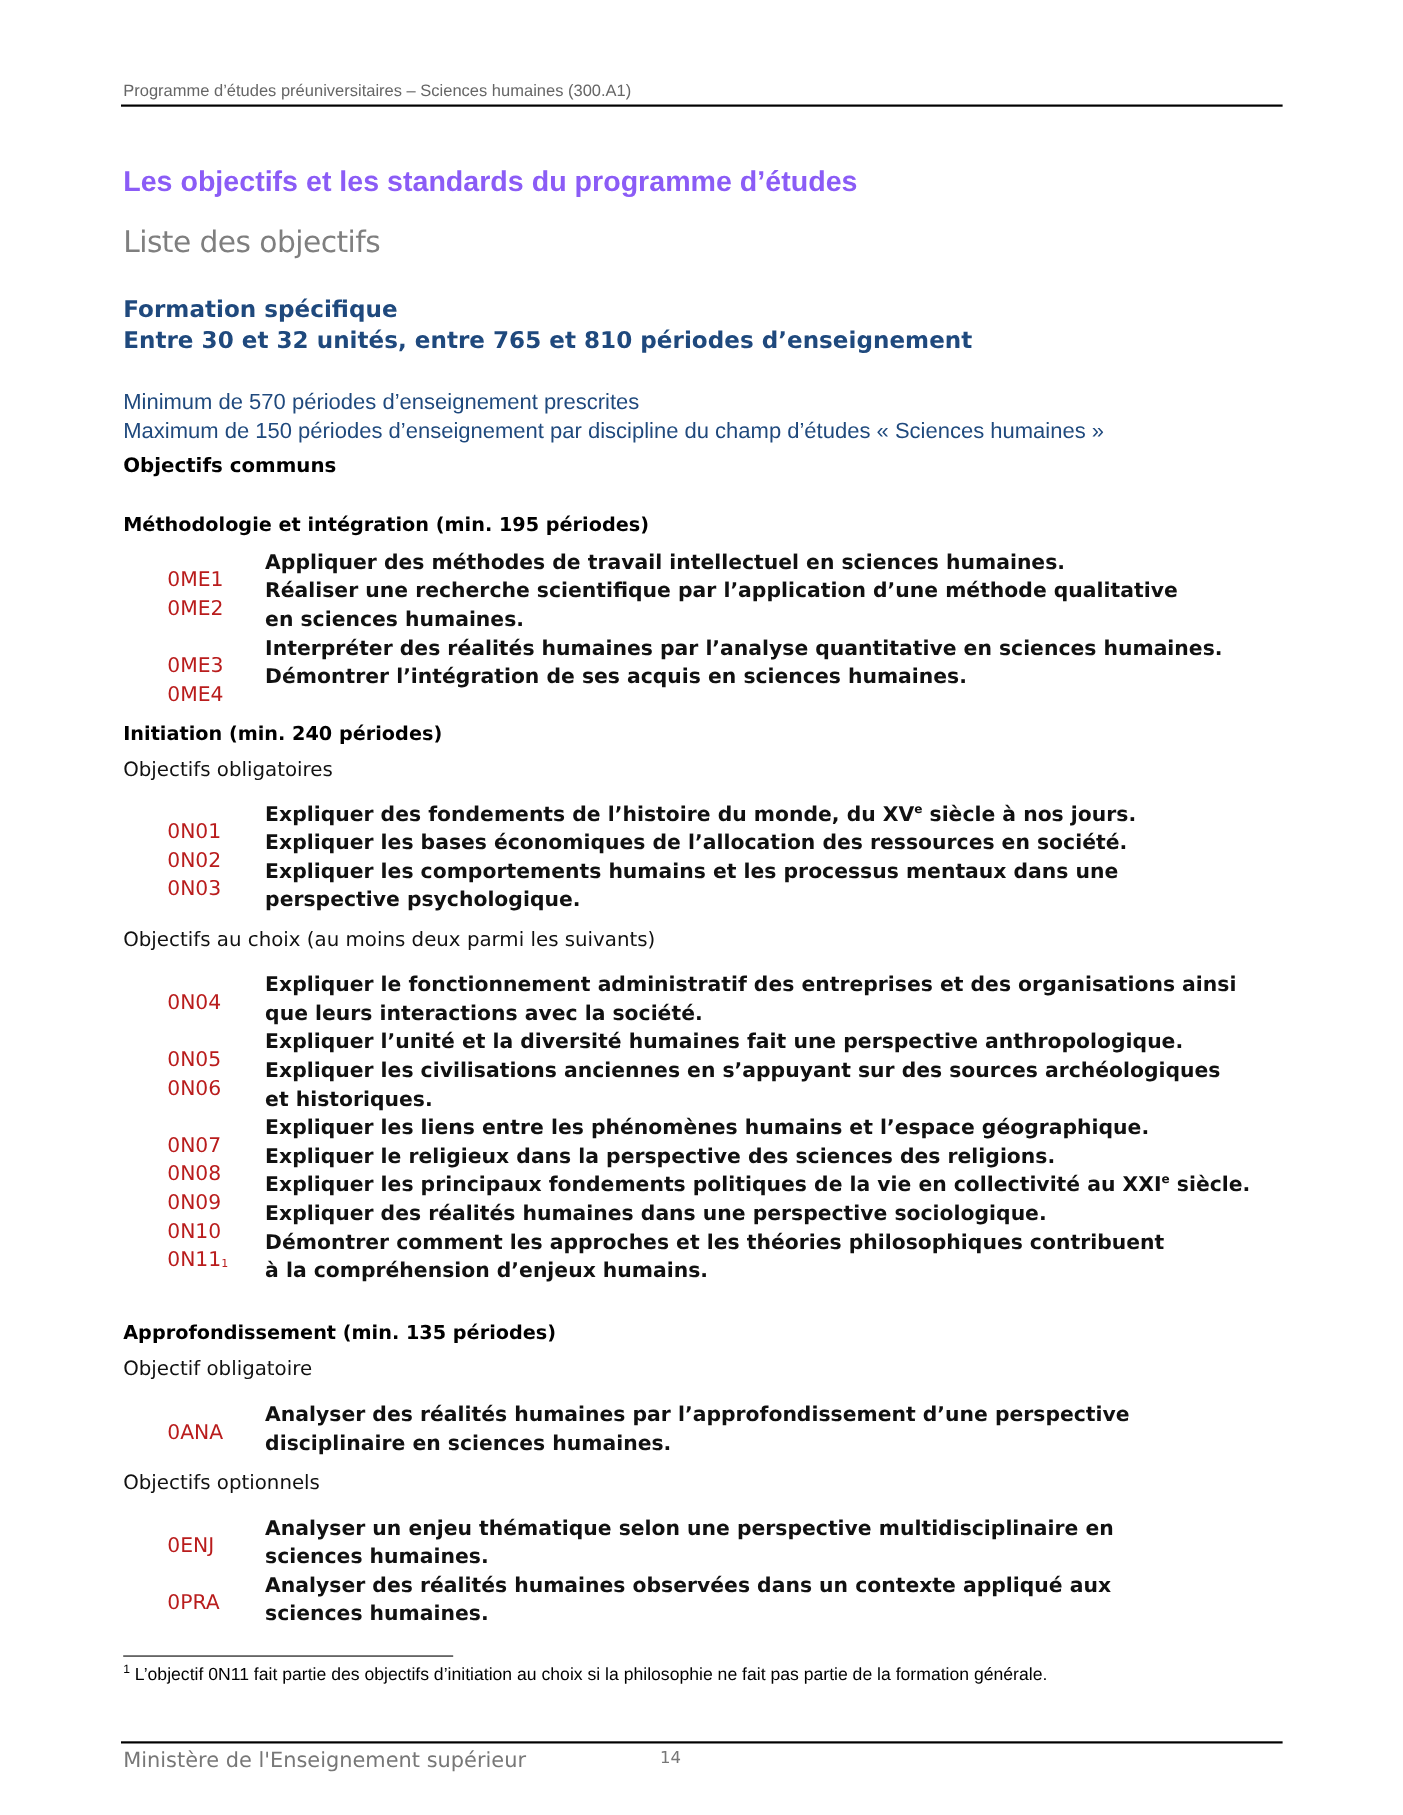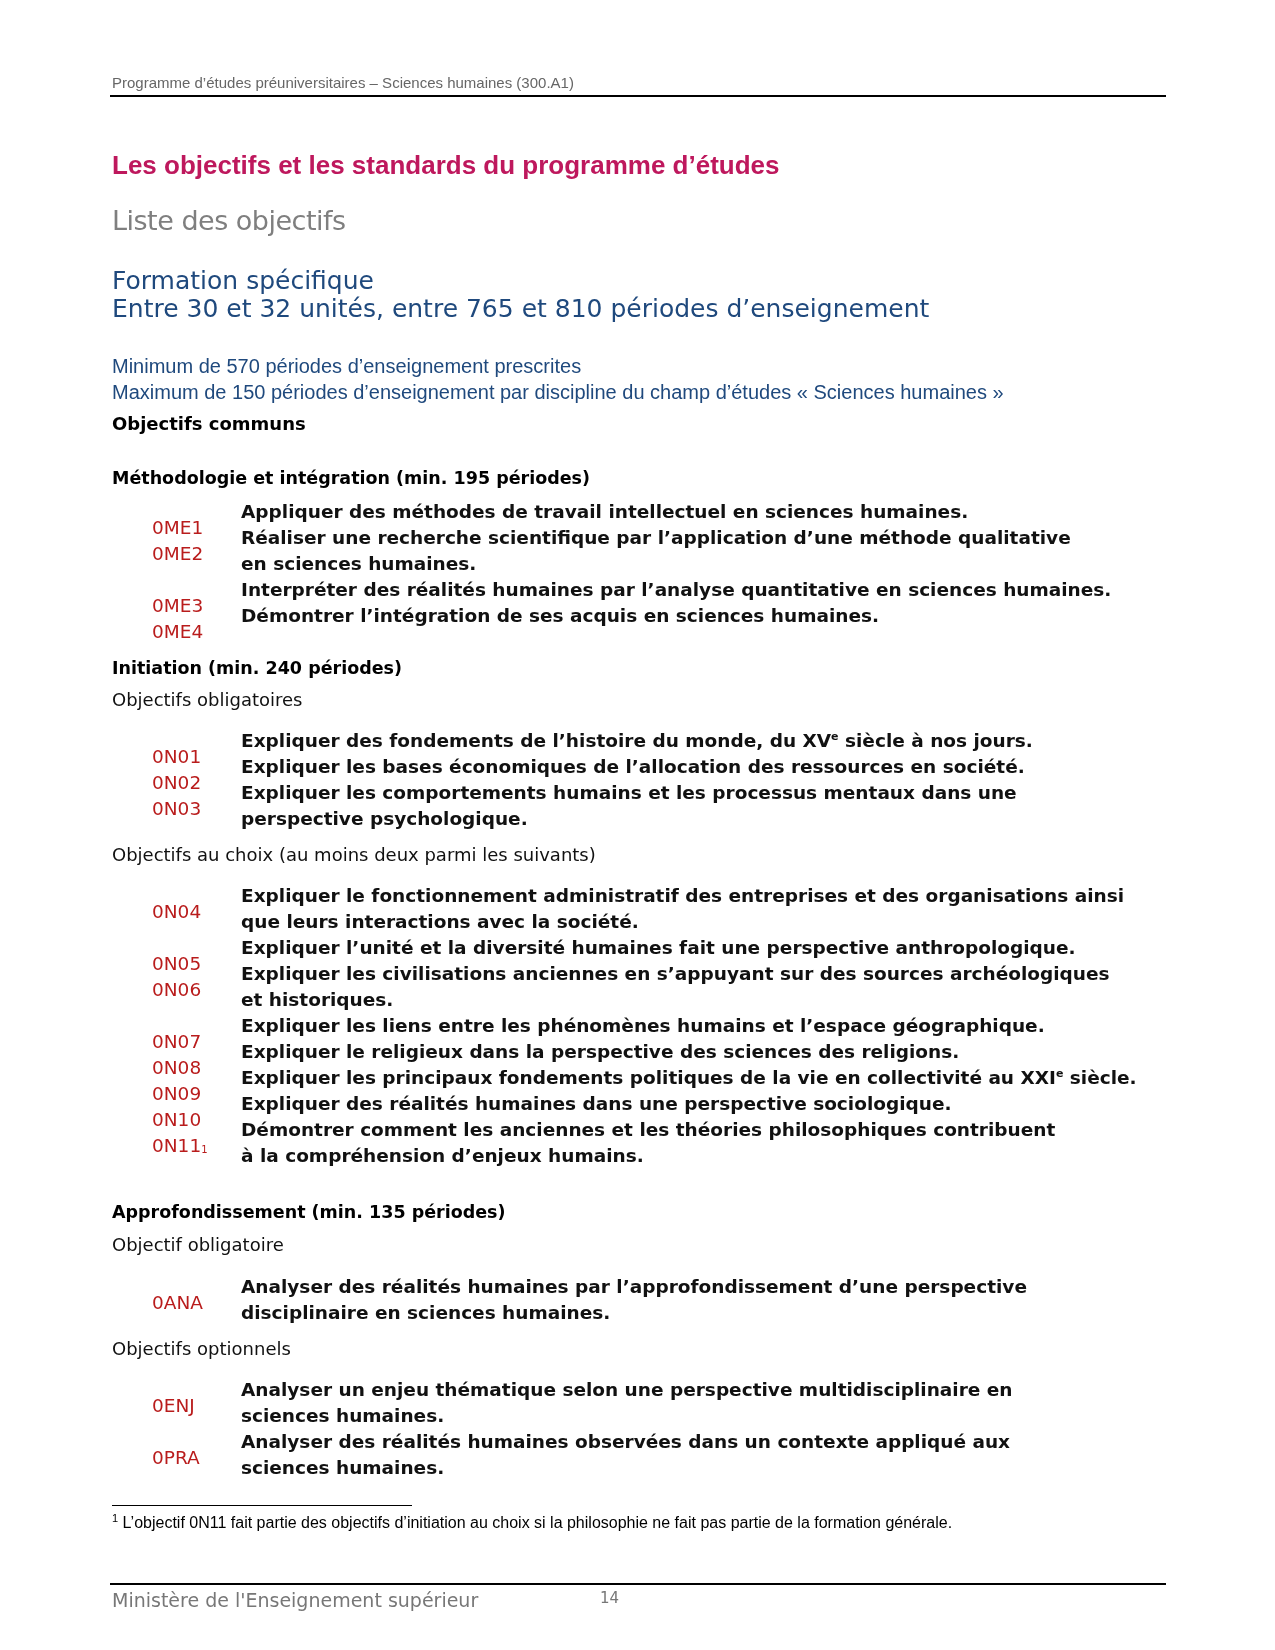--- a/index.html
+++ b/index.html
@@ -7,25 +7,25 @@
     width: 1275px; height: 1650px; position: relative; overflow: hidden;
     font-family: "DejaVu Sans", sans-serif; color: #111;
   }
   .abs { position: absolute; left: 112px; white-space: nowrap; }
   .running-header {
     top: 74px; font-family: "Liberation Sans", sans-serif; font-size: 15px; color: #666;
   }
   .hr-top { position: absolute; left: 110px; top: 95px; width: 1056px; height: 2px; background: #000; }
   .main-title {
     top: 150px; font-family: "Liberation Sans", sans-serif; font-weight: bold;
-    font-size: 26px; color: #be185d;
+    font-size: 26px; color: #8b5cf6;
   }
   .sub-title { top: 205px; font-size: 27px; color: #7f7f7f; letter-spacing: -0.5px; }
   .formation {
-    top: 267px; font-size: 25px; font-weight: normal; color: #1f497d; line-height: 28px;
+    top: 267px; font-size: 21px; font-weight: bold; color: #1f497d; line-height: 28px;
   }
   .limits {
     top: 353px; font-family: "Liberation Sans", sans-serif; font-size: 20px; color: #1f497d; line-height: 26px;
   }
   .h-common { top: 413px; font-size: 18px; font-weight: bold; color: #000; }
   .h-group { font-size: 17.5px; font-weight: bold; color: #000; }
   .h-sub { font-size: 18px; color: #111; }
   .obj-row { position: absolute; left: 124px; width: 1050px; font-size: 18.5px; line-height: 26px; }
   .obj-code { position: absolute; left: 0; top: 16px; width: 110px; color: #b91c1c; margin-left: 28px; }
   .obj-code sup { font-size: 10px; vertical-align: top; position: relative; top: 4px; }
@@ -119,21 +119,21 @@
 <div class="obj-row" style="top:1065px">
   <span class="obj-code">0N09</span>
   <span class="obj-text"><span>Expliquer les principaux fondements politiques de la vie en collectivité au XXI</span><sup>e</sup><span> siècle.</span></span>
 </div>
 <div class="obj-row" style="top:1091px">
   <span class="obj-code">0N10</span>
   <span class="obj-text">Expliquer des réalités humaines dans une perspective sociologique.</span>
 </div>
 <div class="obj-row" style="top:1117px">
   <span class="obj-code"><span>0N11</span><sup>1</sup></span>
-  <span class="obj-text" style="width:830px">Démontrer comment les anciennes et les théories philosophiques contribuent à la compréhension d’enjeux humains.</span>
+  <span class="obj-text" style="width:830px">Démontrer comment les approches et les théories philosophiques contribuent à la compréhension d’enjeux humains.</span>
 </div>
 
 <div class="abs h-group" style="top:1202px">Approfondissement (min. 135 périodes)</div>
 <div class="abs h-sub" style="top:1234px">Objectif obligatoire</div>
 <div class="obj-row" style="top:1274px">
   <span class="obj-code">0ANA</span>
   <span class="obj-text" style="width:900px">Analyser des réalités humaines par l’approfondissement d’une perspective disciplinaire en sciences humaines.</span>
 </div>
 <div class="abs h-sub" style="top:1338px">Objectifs optionnels</div>
 <div class="obj-row" style="top:1377px">

